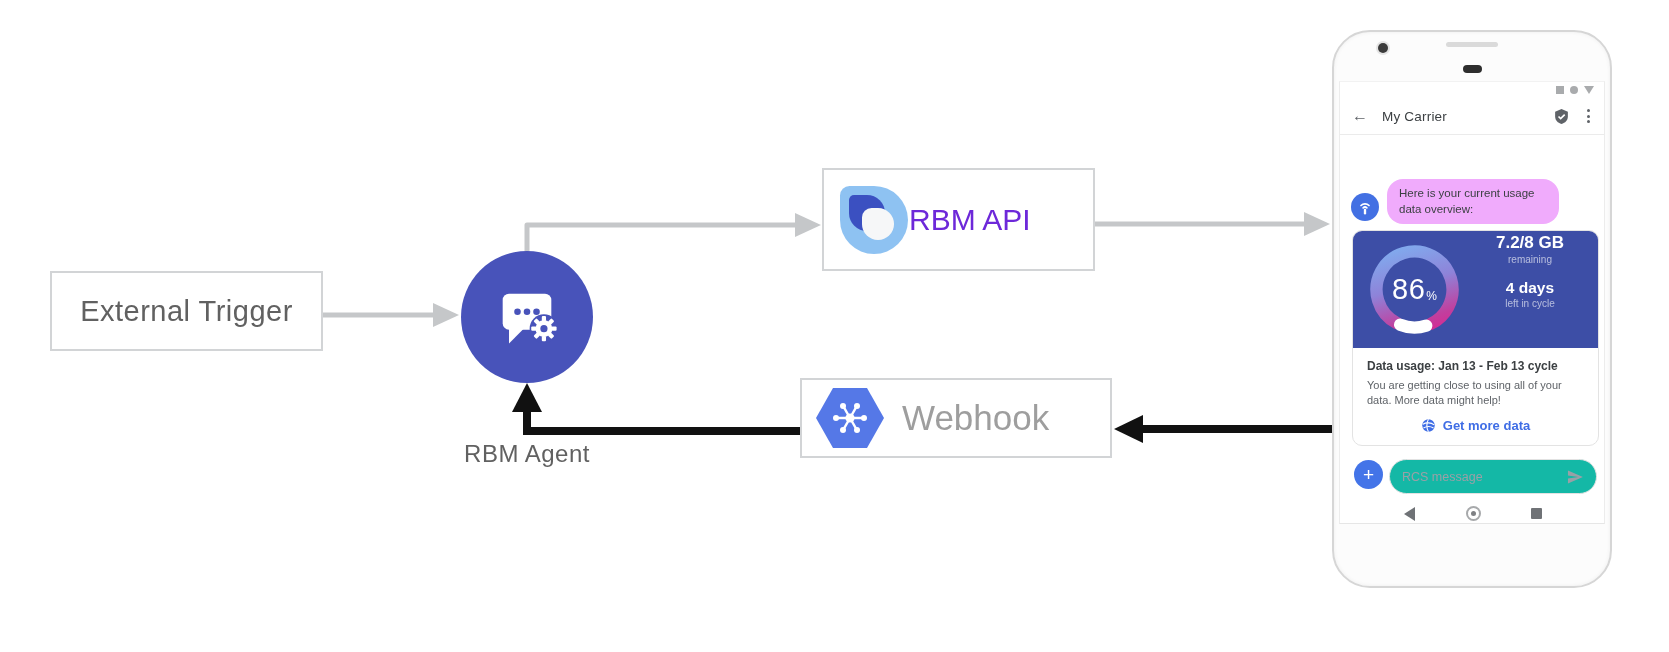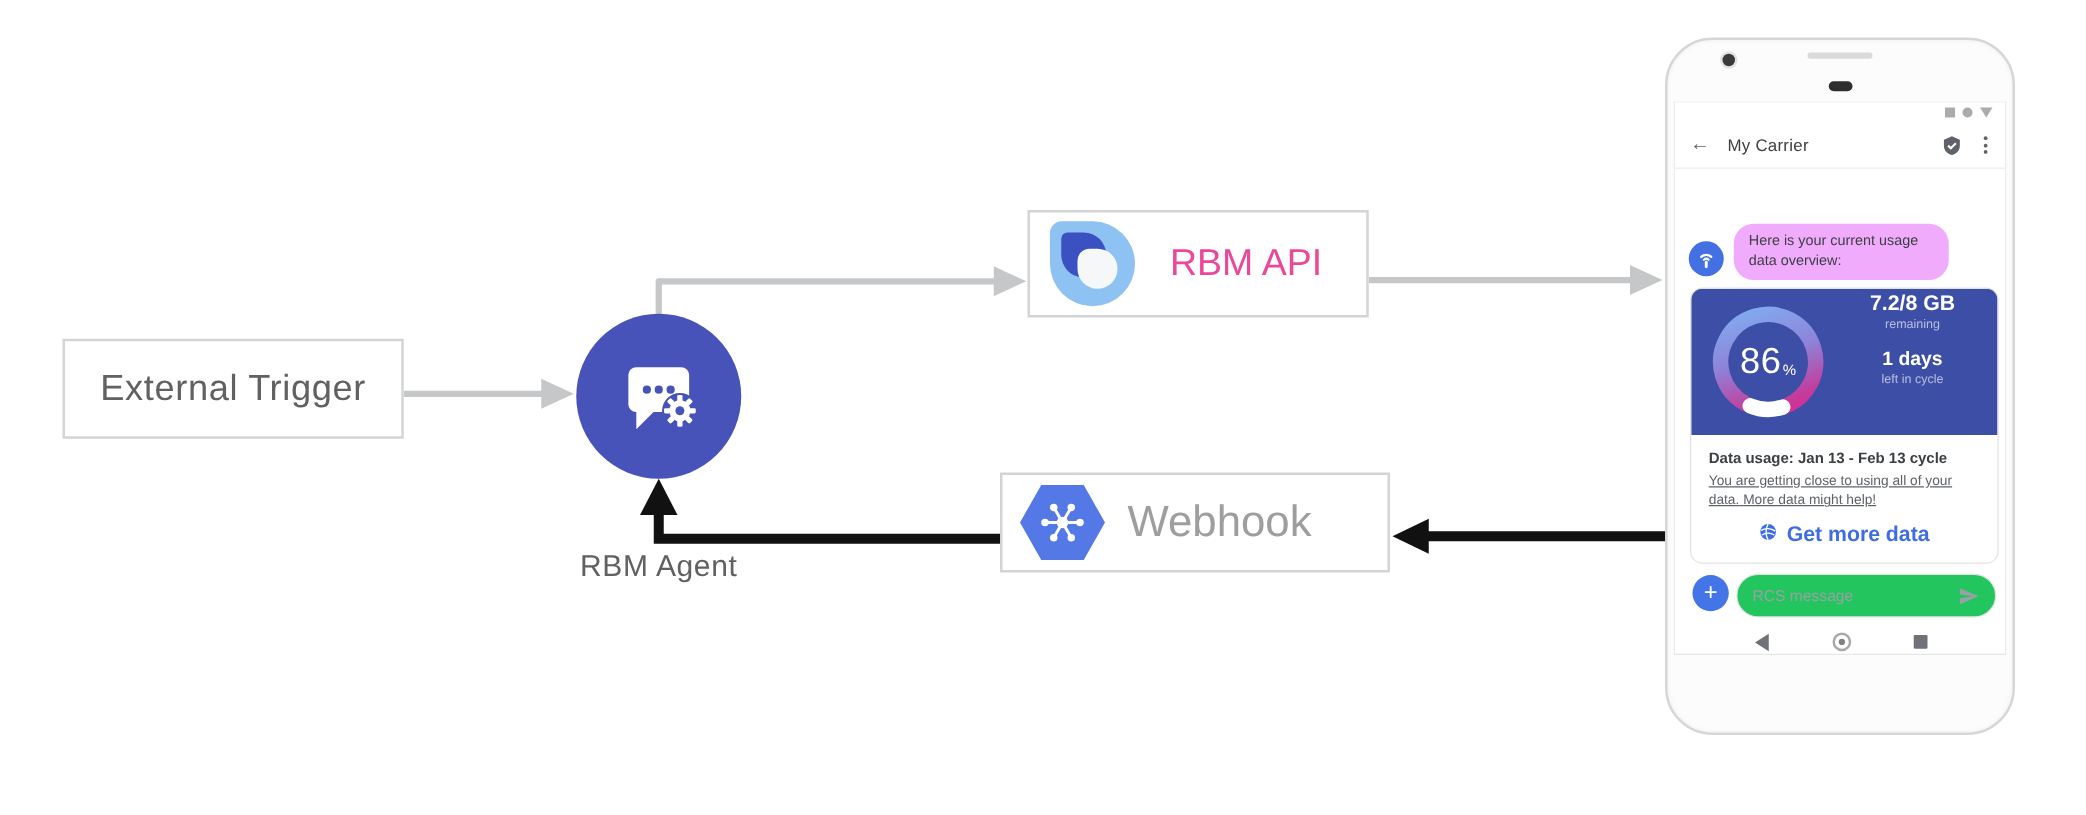--- a/index.html
+++ b/index.html
@@ -6,21 +6,21 @@
   html,body { background:#fff; }
   body { font-family:"Liberation Sans", sans-serif; }
   .canvas { position:relative; width:1669px; height:652px; background:#fff; overflow:hidden; }
 
   
   .connectors { position:absolute; left:0; top:0; width:1669px; height:652px; pointer-events:none; }
 
   
   .node-box { position:absolute; background:#fff; border:2px solid #d2d4d6; display:flex; align-items:center; color:#616161; font-weight:300; }
   .ext-box { left:50px; top:271px; width:273px; height:80px; justify-content:center; font-size:29px; letter-spacing:.5px; }
-  .api-box { left:822px; top:168px; width:273px; height:86px; padding-left:16px; gap:28px; font-size:30px; color:#ec4899; }
+  .api-box { left:822px; top:168px; width:273px; height:103px; padding-left:16px; gap:1px; font-size:30px; color:#6d28d9; }
   .webhook-box { left:800px; top:378px; width:312px; height:80px; padding-left:14px; gap:18px; font-size:35px; color:#9e9e9e; }
 
   .agent-circle { position:absolute; left:461px; top:251px; width:132px; height:132px; border-radius:50%; background:#4853ba; display:flex; align-items:center; justify-content:center; }
 
   .diagram-label { position:absolute; color:#616161; font-weight:300; text-align:center; }
   .agent-label { left:410px; top:440px; width:234px; font-size:24px; letter-spacing:.5px; }
   .messages-label { left:1350px; top:596px; width:264px; font-size:32px; color:#757575; letter-spacing:.5px; }
 
   
   .rbm-logo { position:relative; width:68px; height:68px; flex:0 0 auto; }
@@ -61,25 +61,25 @@
   .gauge-wrap { position:absolute; left:14px; top:11px; width:95px; height:95px; }
   .gauge-center { position:absolute; inset:0; display:flex; align-items:center; justify-content:center; color:#fff; }
   .gauge-center .pct-num { font-size:29px; font-weight:300; letter-spacing:.5px; }
   .gauge-center .pct-sign { font-size:12px; position:relative; top:6px; margin-left:1px; }
   .card-stats { position:absolute; left:115px; right:6px; top:2px; text-align:center; color:#fff; }
   .stat-value { font-size:17px; font-weight:bold; }
   .stat-label { font-size:10px; color:rgba(255,255,255,.62); margin-top:1px; }
   .stat-gap { height:14px; }
   .card-bottom { padding:11px 14px 12px; }
   .usage-title { font-size:12px; font-weight:bold; color:#3c4043; margin-bottom:5px; }
-  .usage-body { font-size:11px; color:#5f6368; line-height:1.4;text-decoration:underline; }
-  .card-action { margin-top:9px; display:flex; align-items:flex-start; justify-content:center; gap:7px; color:#3f6de5; font-size:17px; font-weight:bold; cursor:default; }
+  .usage-body { font-size:11px; color:#5f6368; line-height:1.4; }
+  .card-action { margin-top:9px; display:flex; align-items:flex-start; justify-content:center; gap:7px; color:#3f6de5; font-size:13px; font-weight:bold; cursor:default; }
 
   .plus-btn { position:absolute; left:14px; top:378px; width:29px; height:29px; border-radius:50%; background:#4374e8; color:#fff; display:flex; align-items:center; justify-content:center; font-size:19px; font-weight:300; line-height:1; }
-  .input-pill { position:absolute; left:49px; top:377px; width:208px; height:35px; border:1.5px solid #e2e2e2; border-radius:18px; background:#22c55e; display:flex; align-items:center; padding:0 12px; }
+  .input-pill { position:absolute; left:49px; top:377px; width:208px; height:35px; border:1.5px solid #e2e2e2; border-radius:18px; background:#14b8a6; display:flex; align-items:center; padding:0 12px; }
   .rcs-input { flex:1; min-width:0; border:none; outline:none; background:transparent; font-family:inherit; font-size:12.5px; color:#3c4043; }
   .rcs-input::placeholder { color:#9aa0a6; }
 
   .navbar { position:absolute; left:0; right:0; top:424px; height:17px; }
   .nav-back { position:absolute; left:64px; top:1px; width:0; height:0; border-top:7px solid transparent; border-bottom:7px solid transparent; border-right:11px solid #6f7276; }
   .nav-home { position:absolute; left:126px; top:0; width:15px; height:15px; border:2.5px solid #a7a9ab; border-radius:50%; display:flex; align-items:center; justify-content:center; }
   .nav-home i { width:5px; height:5px; border-radius:50%; background:#7f8184; }
   .nav-recents { position:absolute; left:191px; top:2px; width:11px; height:11px; background:#6f7276; border-radius:1px; }
 </style>
 </head>
@@ -238,21 +238,21 @@
             </svg>
             <div class="gauge-center">
               <span class="pct-num">86</span>
               <span class="pct-sign">%</span>
             </div>
           </div>
           <div class="card-stats">
             <div class="stat-value">7.2/8 GB</div>
             <div class="stat-label">remaining</div>
             <div class="stat-gap"></div>
-            <div class="stat-value" style="font-size:15.5px">1 days</div>
+            <div class="stat-value" style="font-size:15.5px">4 days</div>
             <div class="stat-label">left in cycle</div>
           </div>
         </div>
         <div class="card-bottom">
           <div class="usage-title">Data usage: Jan 13 - Feb 13 cycle</div>
           <div class="usage-body">
             <span>You are getting close to using all of your data.</span>
             <span>More data might help!</span>
           </div>
           <div class="card-action">

